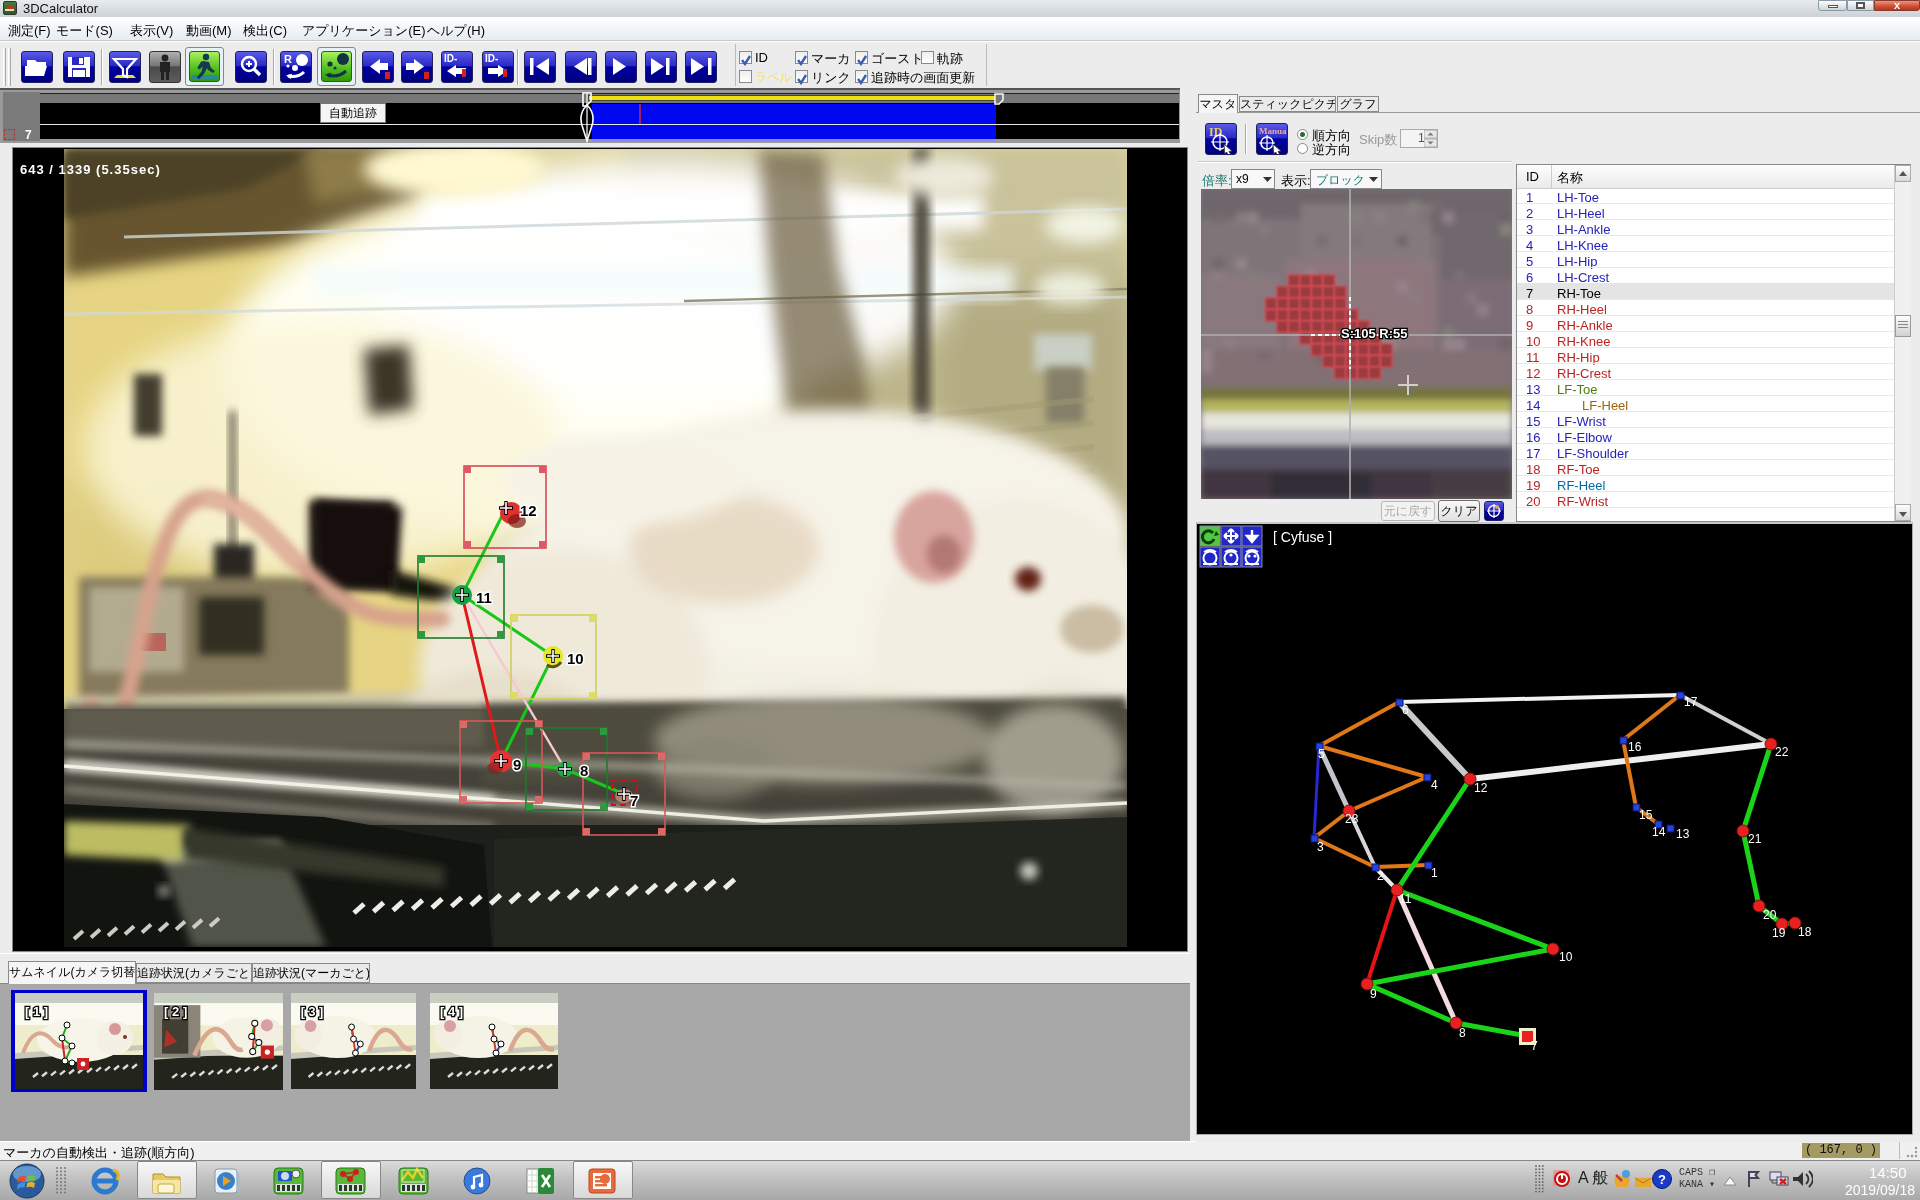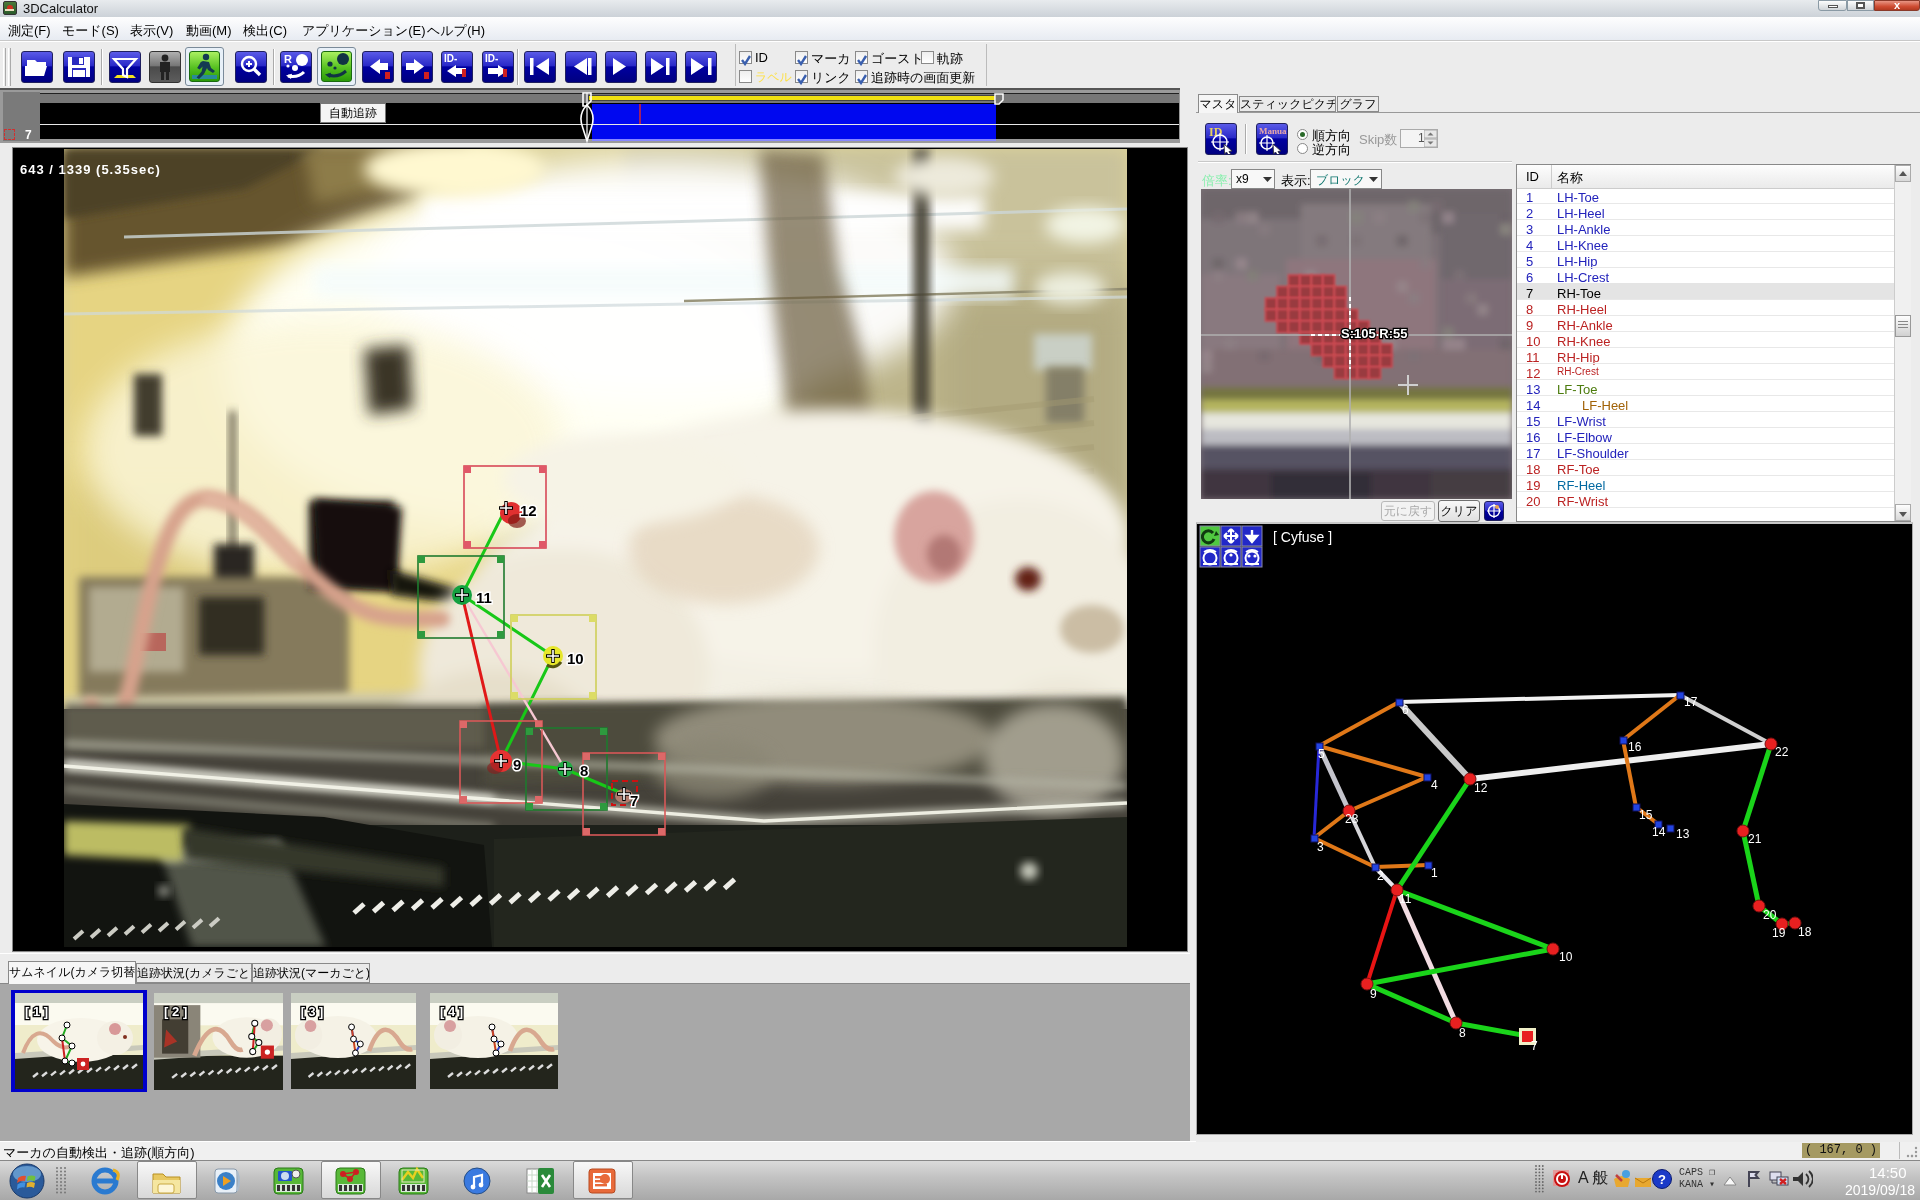--- a/index.html
+++ b/index.html
@@ -18,21 +18,21 @@
    <div class="abs" style="left:9px;top:4px;width:10px;height:3px;background:#fff;border:1px solid #555"></div>
     </div>
  <div class="abs" style="left:1847px;top:0;width:27px;height:11px;background:linear-gradient(#fdfdfd,#cfd4d8);border:1px solid #8a9aa5;border-radius:0 0 0 0">
    <div class="abs" style="left:8px;top:1px;width:9px;height:7px;border:2px solid #555;background:#fff"></div>
     </div>
  <div class="abs" style="left:1874px;top:0;width:46px;height:11px;background:linear-gradient(#e89684,#cf4d33 60%,#b23a20);border:1px solid #8a3a2a;border-radius:0 0 3px 0;color:#fff;font-size:11px;font-weight:bold;text-align:center;line-height:9px">x</div>
 </div>
 
 <div class="abs" style="left:0;top:17px;width:1920px;height:24px;background:linear-gradient(#fefefe,#e7ebf2);border-bottom:1px solid #c8c8c8">
 <div class="abs txt" style="left:8px;top:5px;font-size:13px;color:#000">測定(F)</div>
-<div class="abs txt" style="left:62px;top:5px;font-size:13px;color:#000">モード(S)</div>
+<div class="abs txt" style="left:56px;top:5px;font-size:13px;color:#000">モード(S)</div>
 <div class="abs txt" style="left:130px;top:5px;font-size:13px;color:#000">表示(V)</div>
 <div class="abs txt" style="left:186px;top:5px;font-size:13px;color:#000">動画(M)</div>
 <div class="abs txt" style="left:243px;top:5px;font-size:13px;color:#000">検出(C)</div>
 <div class="abs txt" style="left:302px;top:5px;font-size:13px;color:#000">アプリケーション(E)</div>
 <div class="abs txt" style="left:427px;top:5px;font-size:13px;color:#000">ヘルプ(H)</div>
 </div>
 <div class="abs" style="left:0;top:41px;width:1920px;height:49px;background:#ececec;border-top:1px solid #fff"></div>
 <div class="abs" style="left:0;top:88px;width:1920px;height:2px;background:#555"></div>
 <div class="abs" style="left:3px;top:48px;width:3px;height:38px;border-left:1px solid #fff;border-right:1px solid #aaa"></div>
 <div class="abs" style="left:8px;top:48px;width:3px;height:38px;border-left:1px solid #fff;border-right:1px solid #aaa"></div>
@@ -782,21 +782,21 @@
 <div class="abs txt" style="left:1359px;top:131px;font-size:13px;color:#999">Skip数</div>
 <div class="abs" style="left:1400px;top:129px;width:38px;height:19px;background:#f4f4f4;border:1px solid #aaa"></div>
 <div class="abs txt" style="left:1418px;top:131px;font-size:12px;color:#555">1</div>
 <svg width="14" height="17" style="position:absolute;left:1424px;top:130px">
     <rect x="0" y="0" width="13" height="8" fill="#e8e8e8" stroke="#aaa"></rect>
     <rect x="0" y="9" width="13" height="8" fill="#e8e8e8" stroke="#aaa"></rect>
     <path d="M6.5 2.5 l3 3 h-6 z" fill="#777"></path>
     <path d="M6.5 14.5 l3 -3 h-6 z" fill="#777"></path>
   </svg>
 <div class="abs" style="left:1198px;top:161px;width:314px;height:2px;border-top:1px solid #c8c8c8;border-bottom:1px solid #fff"></div>
-<div class="abs txt" style="left:1202px;top:172px;font-size:13px;color:#86efac">倍率:</div>
+<div class="abs txt" style="left:1202px;top:172px;font-size:13px;color:#0f766e">倍率:</div>
 <div class="abs" style="left:1231px;top:169px;width:44px;height:20px;background:#f8f8f8;border:1px solid #888"></div>
 <div class="abs txt" style="left:1236px;top:172px;font-size:12px;color:#000">x9</div>
 <svg width="12" height="12" style="position:absolute;left:1262px;top:174px">
     <path d="M1 3 l4.5 5 4.5 -5 z" fill="#333"></path>
   </svg>
 <div class="abs txt" style="left:1281px;top:172px;font-size:13px;color:#000">表示:</div>
 <div class="abs" style="left:1310px;top:169px;width:72px;height:20px;background:#f8f8f8;border:1px solid #888"></div>
 <div class="abs txt" style="left:1316px;top:172px;font-size:12px;color:#0f766e">ブロック</div>
 <svg width="12" height="12" style="position:absolute;left:1368px;top:174px">
     <path d="M1 3 l4.5 5 4.5 -5 z" fill="#333"></path>
@@ -980,21 +980,21 @@
 <div class="abs txt" style="left:1526px;top:318px;font-size:13px;color:#bb2222">9</div>
 <div class="abs txt" style="left:1557px;top:318px;font-size:13px;color:#bb2222">RH-Ankle</div>
 <div class="abs" style="left:1517px;top:331px;width:377px;height:1px;background:#e8e8e8"></div>
 <div class="abs txt" style="left:1526px;top:334px;font-size:13px;color:#bb2222">10</div>
 <div class="abs txt" style="left:1557px;top:334px;font-size:13px;color:#bb2222">RH-Knee</div>
 <div class="abs" style="left:1517px;top:347px;width:377px;height:1px;background:#e8e8e8"></div>
 <div class="abs txt" style="left:1526px;top:350px;font-size:13px;color:#bb2222">11</div>
 <div class="abs txt" style="left:1557px;top:350px;font-size:13px;color:#bb2222">RH-Hip</div>
 <div class="abs" style="left:1517px;top:363px;width:377px;height:1px;background:#e8e8e8"></div>
 <div class="abs txt" style="left:1526px;top:366px;font-size:13px;color:#bb2222">12</div>
-<div class="abs txt" style="left:1557px;top:366px;font-size:10px;color:#bb2222">RH-Crest</div>
+<div class="abs txt" style="left:1557px;top:366px;font-size:13px;color:#bb2222">RH-Crest</div>
 <div class="abs" style="left:1517px;top:379px;width:377px;height:1px;background:#e8e8e8"></div>
 <div class="abs txt" style="left:1526px;top:382px;font-size:13px;color:#2222bb">13</div>
 <div class="abs txt" style="left:1557px;top:382px;font-size:13px;color:#4d7c0f">LF-Toe</div>
 <div class="abs" style="left:1517px;top:395px;width:377px;height:1px;background:#e8e8e8"></div>
 <div class="abs txt" style="left:1526px;top:398px;font-size:13px;color:#2222bb">14</div>
 <div class="abs txt" style="left:1582px;top:398px;font-size:13px;color:#a16207">LF-Heel</div>
 <div class="abs" style="left:1517px;top:411px;width:377px;height:1px;background:#e8e8e8"></div>
 <div class="abs txt" style="left:1526px;top:414px;font-size:13px;color:#2222bb">15</div>
 <div class="abs txt" style="left:1557px;top:414px;font-size:13px;color:#2222bb">LF-Wrist</div>
 <div class="abs" style="left:1517px;top:427px;width:377px;height:1px;background:#e8e8e8"></div>

